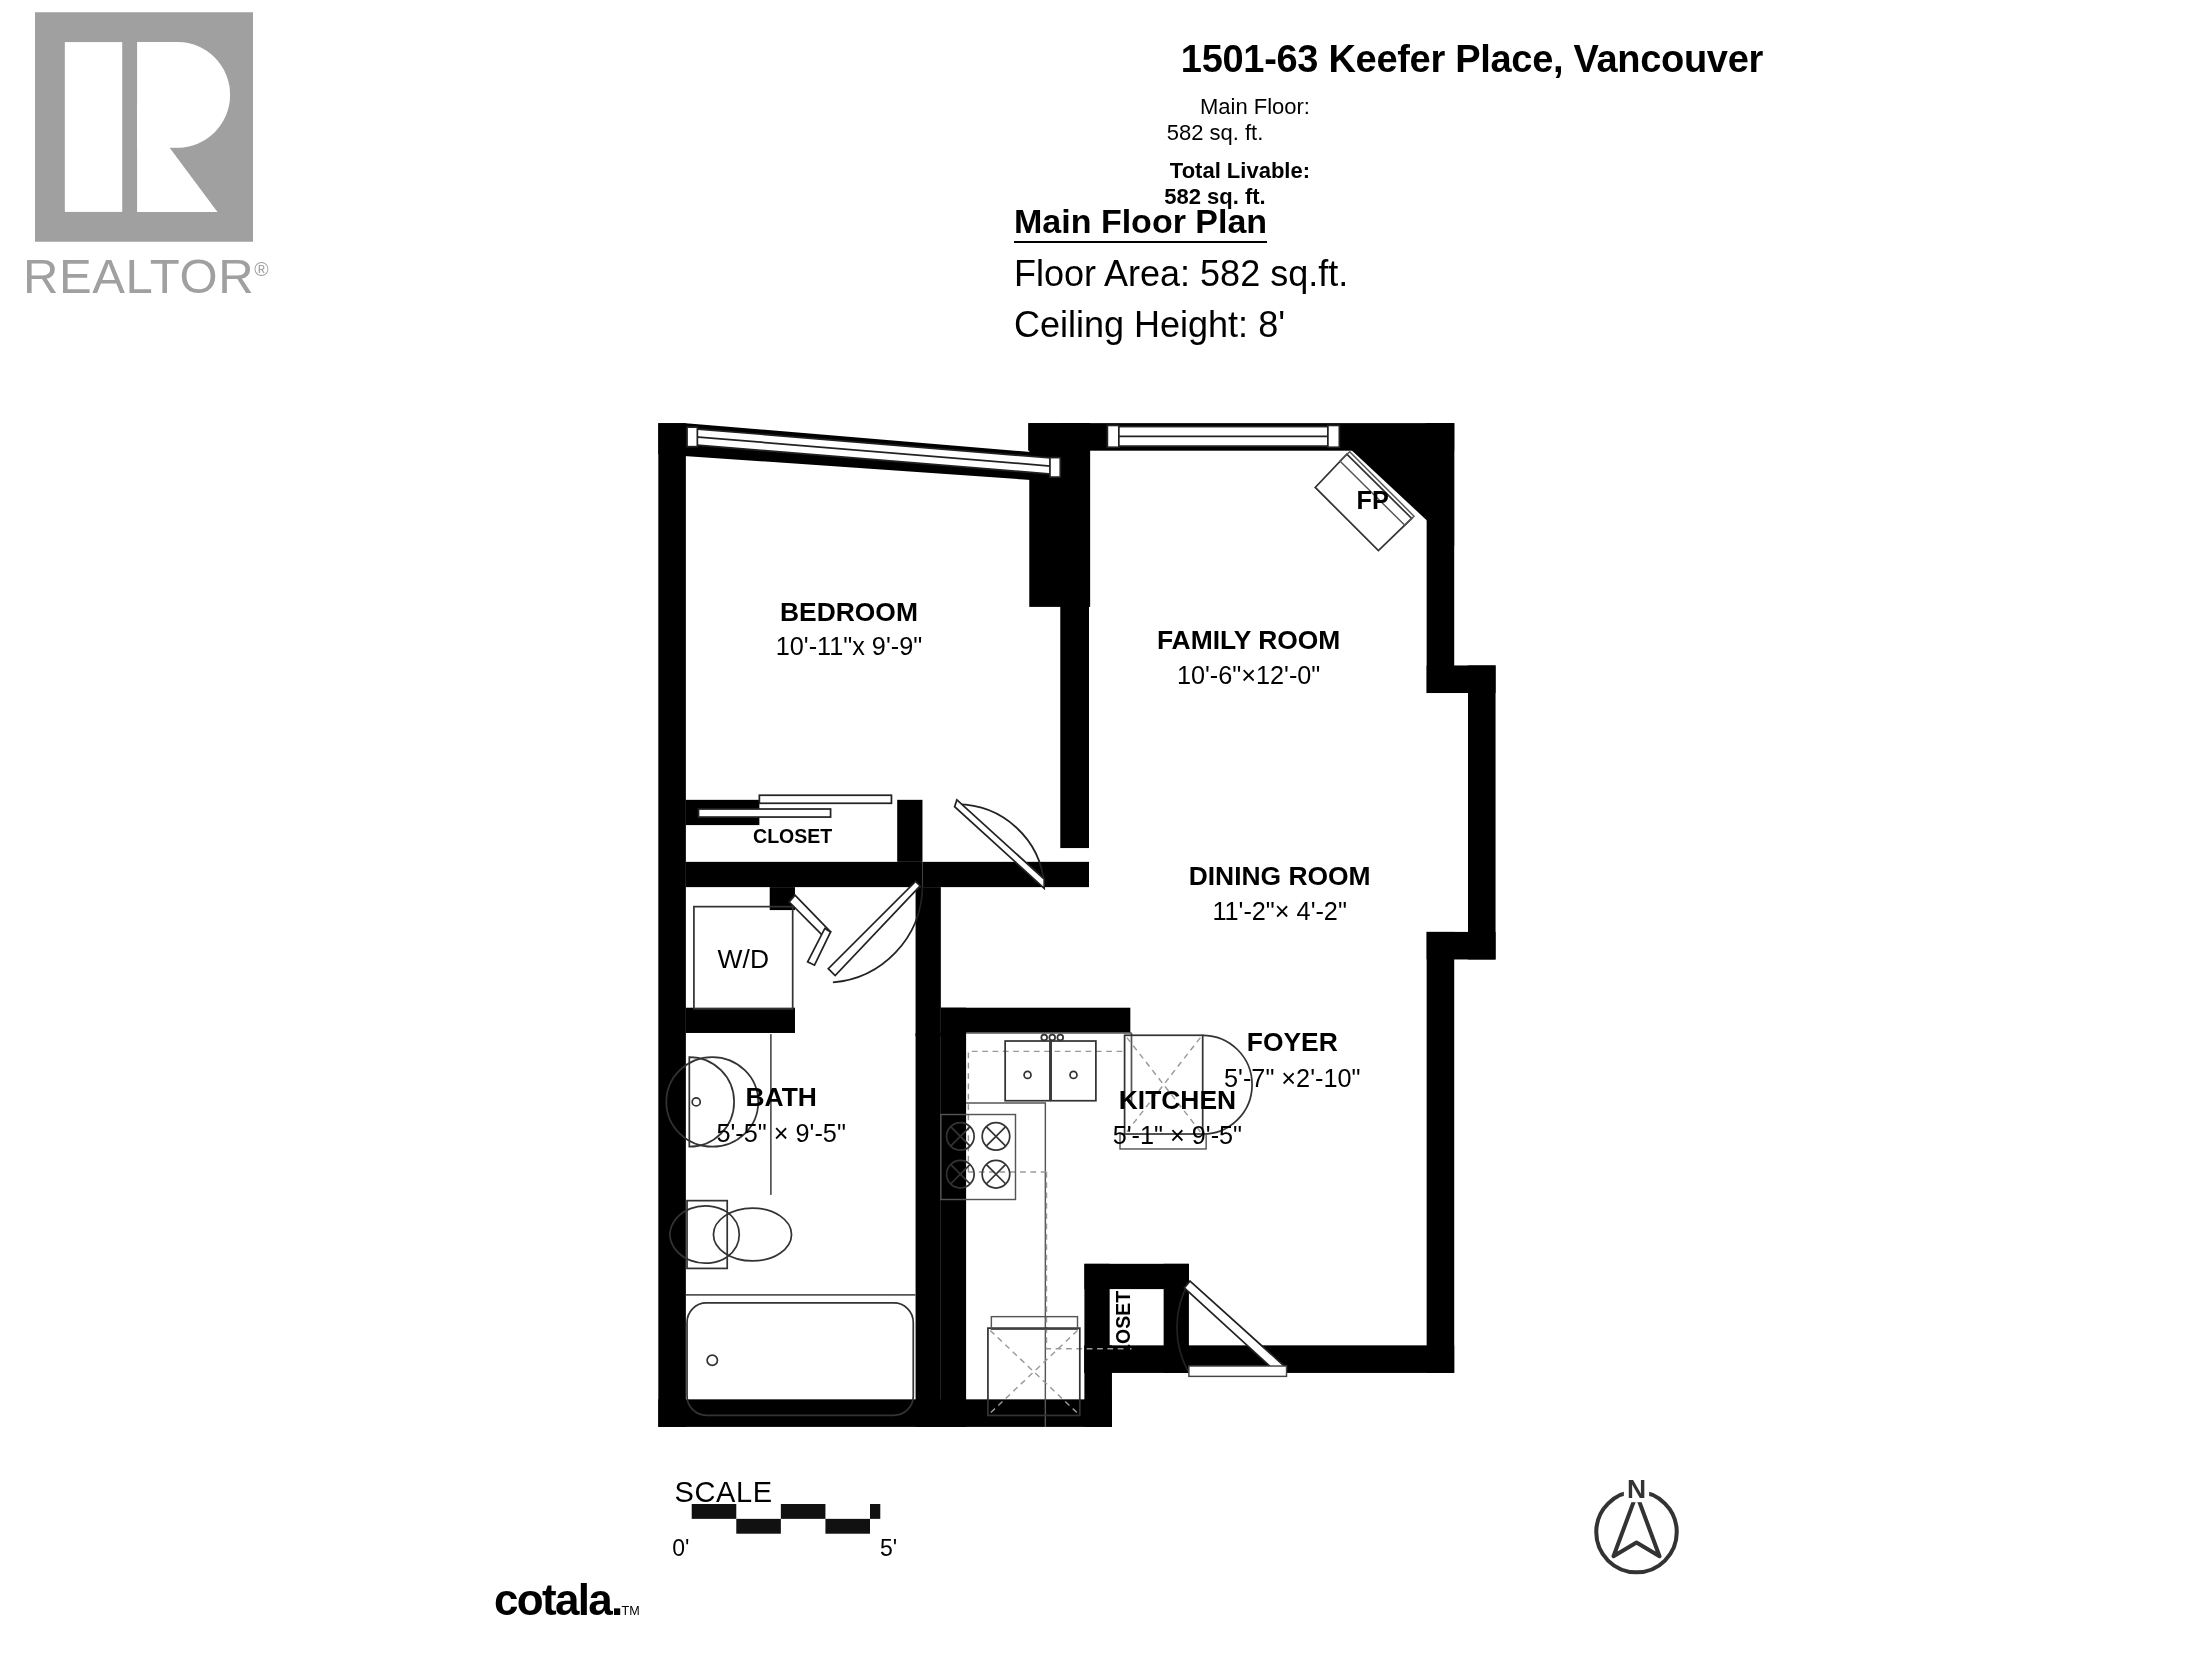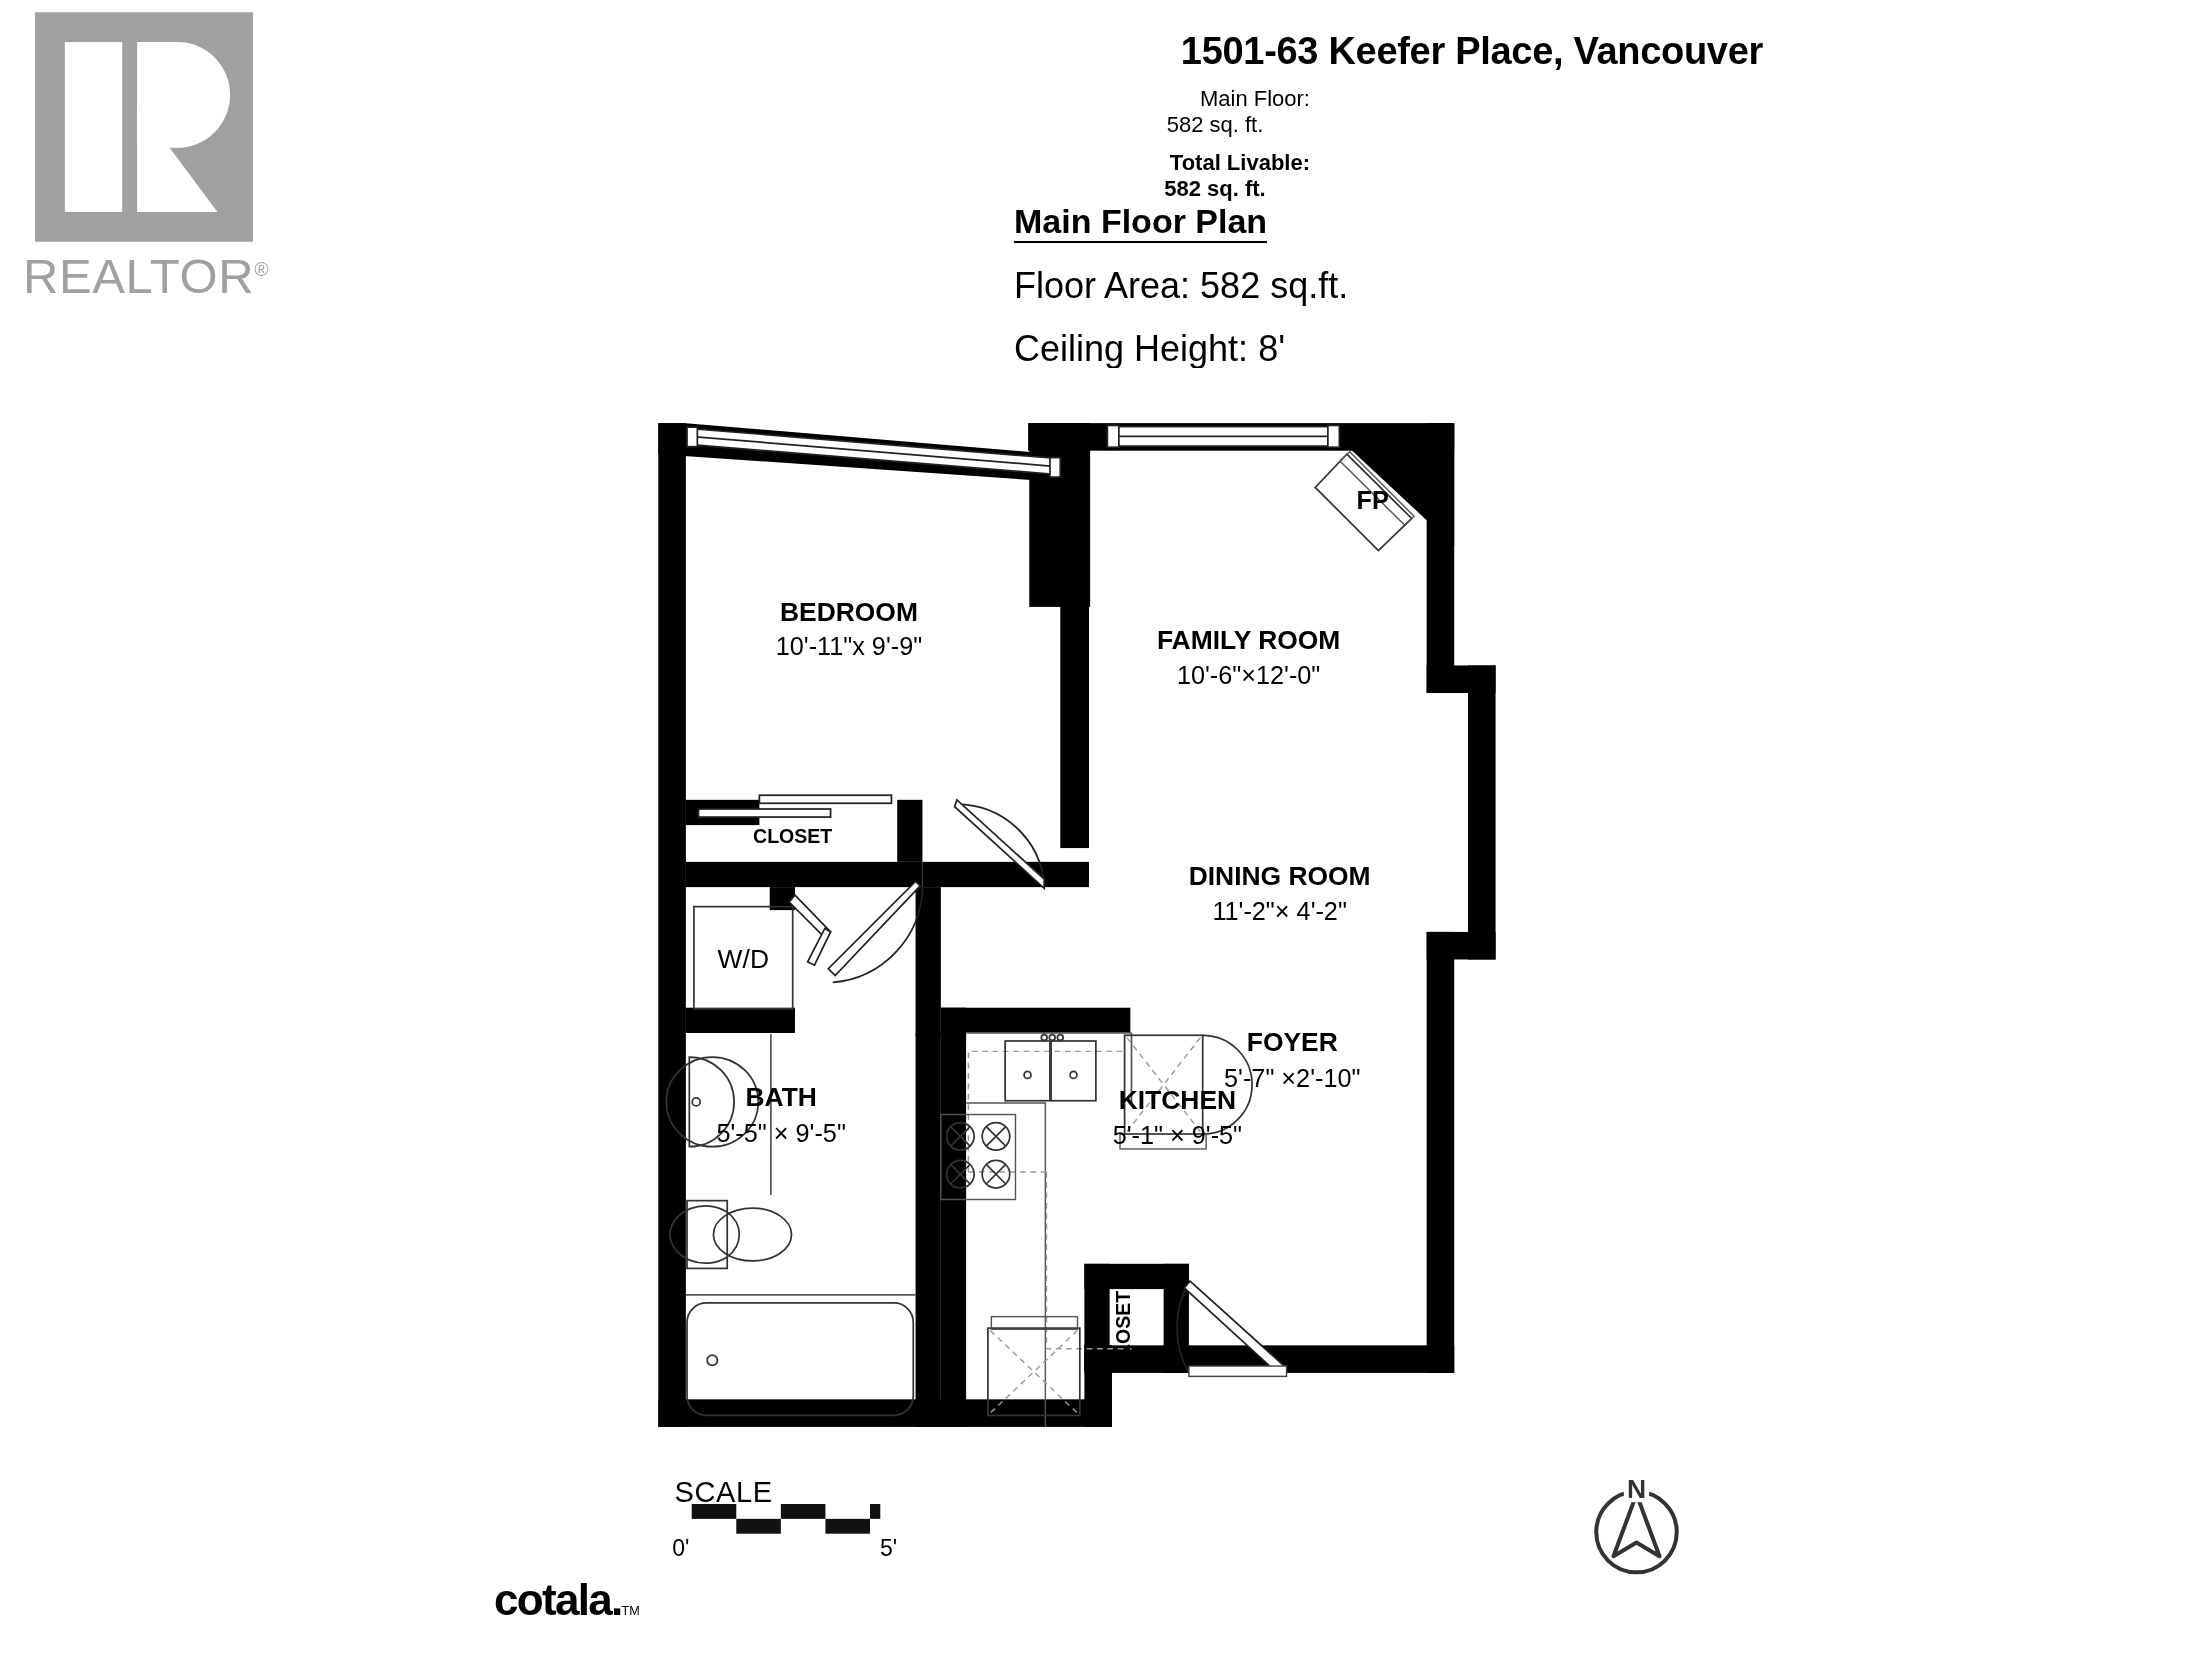--- a/index.html
+++ b/index.html
@@ -47,21 +47,21 @@
   }
   #realtor-wordmark .reg {
     font-size: 19.5px;
     vertical-align: super;
   }
 
   
   #header-block {
     position: absolute;
     left: 1120px;
-    top: 30px;
+    top: 38px;
     width: 643px;
   }
   #address-title {
     font-size: 38px;
     font-weight: bold;
     text-align: right;
     letter-spacing: -0.3px;
     white-space: nowrap;
   }
   .area-row {
@@ -89,21 +89,21 @@
     font-weight: bold;
     border-bottom: 2.9px solid #000;
     display: inline-block;
     padding-bottom: 3px;
     line-height: 1.0;
   }
   #plan-floor-area,
   #plan-ceiling-height {
     font-size: 36px;
     font-weight: 400;
-    margin-top: 24px;
+    margin-top: 12px;
     line-height: 1.08;
     white-space: nowrap;
   }
 
   
   #floorplan-svg {
     position: absolute;
     left: 603px;
     top: 368px;
     width: 1034px;

